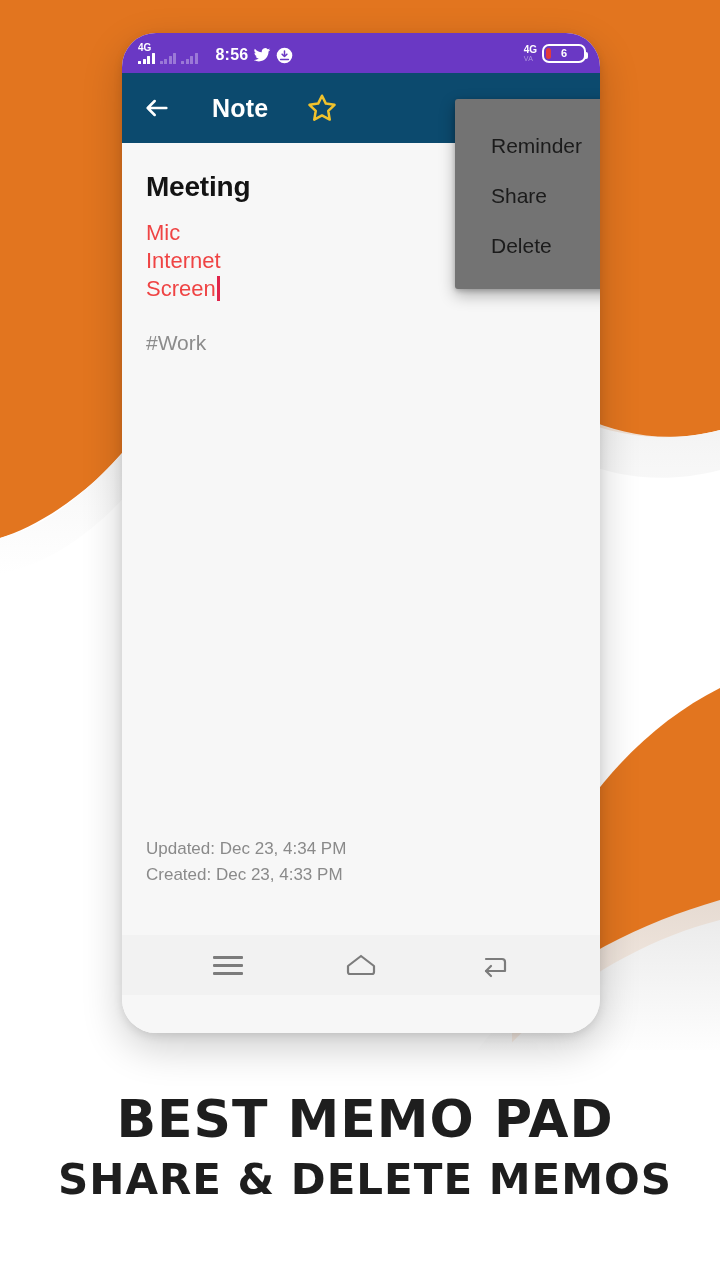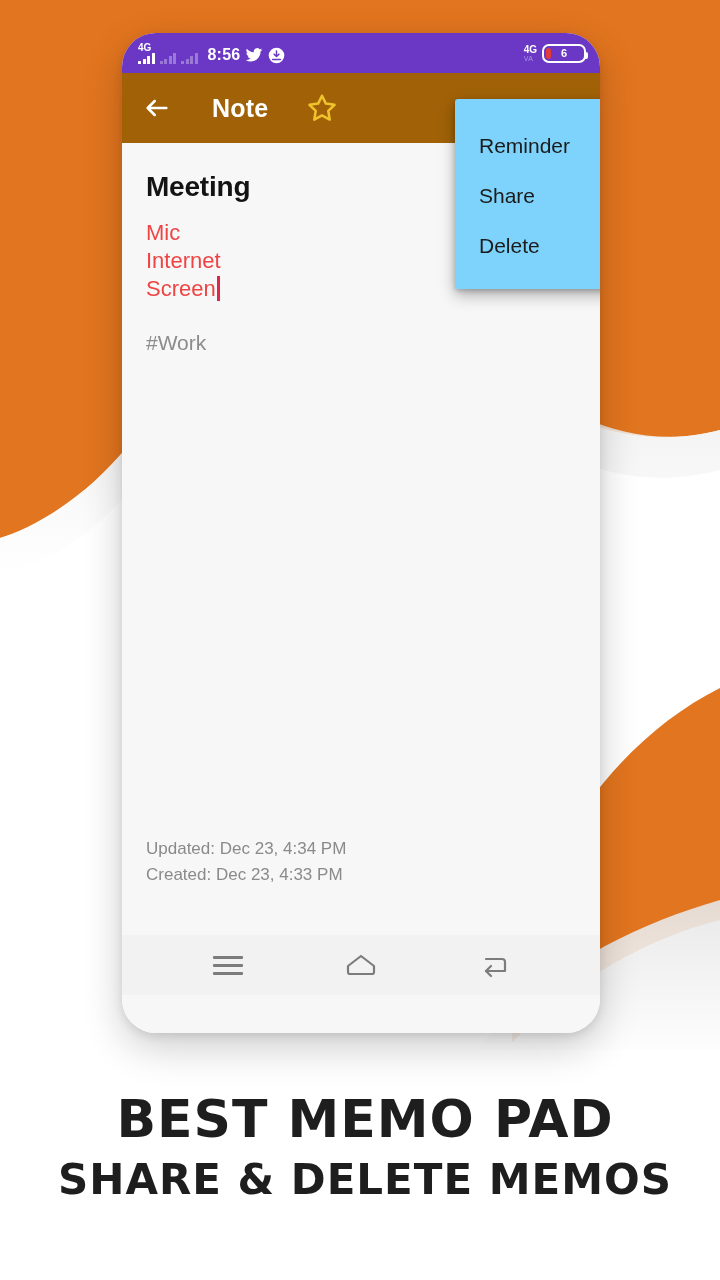--- a/index.html
+++ b/index.html
@@ -45,58 +45,58 @@
   }
   .sb-left { display:flex; align-items:flex-end; gap:5px; }
   .sb-right { margin-left:auto; display:flex; align-items:center; gap:5px; }
   .net-label { font-size:10px; font-weight:bold; line-height:1; }
   .sig-stack { display:flex; flex-direction:column; align-items:flex-start; line-height:1; }
   .bars { display:flex; align-items:flex-end; gap:1.5px; height:11px; }
   .bars i { display:block; width:3px; background:#fff; border-radius:.5px; }
   .bars i:nth-child(1){height:3px;} .bars i:nth-child(2){height:5px;}
   .bars i:nth-child(3){height:8px;} .bars i:nth-child(4){height:11px;}
   .bars.dim i { background:rgba(255,255,255,0.33); }
-  .clock { font-size:16px; font-weight:bold; letter-spacing:.2px; margin-left:5px; }
+  .clock { font-size:16px; font-weight:bold; letter-spacing:.2px; margin-left:13px; }
   .sb-icon { display:inline-flex; align-items:center; }
   .vowifi { font-size:7px; color:rgba(255,255,255,.45); line-height:1; letter-spacing:.5px; }
   .battery {
     width:44px; height:19px; border:2px solid #fff; border-radius:7px;
     display:flex; align-items:center; position:relative; padding:2px;
   }
   .battery:after {
     content:""; position:absolute; right:-4px; top:6px;
     width:3px; height:7px; background:#fff; border-radius:0 2px 2px 0;
   }
   .battery .fill { width:5px; height:100%; background:#e23b3b; border-radius:3px; }
   .battery .lvl {
     position:absolute; left:0; right:0; text-align:center;
     font-size:11px; font-weight:bold; color:#fff; line-height:1;
   }
 
   
   .appbar {
-    height:70px; background:#a16207;
+    height:70px; background:#0c4a6e;
     display:flex; align-items:center; padding:0 20px;
     position:relative;
   }
   .back-arrow { width:30px; height:30px; display:flex; align-items:center; justify-content:center; }
   .appbar-title {
     color:#fff; font-size:25px; font-weight:bold; margin-left:40px; letter-spacing:.2px;
   }
   .star-btn { margin-left:38px; display:flex; align-items:center; }
 
   
   .menu {
     position:absolute;
     left:333px; top:66px;
     width:261px;
-    background:#7dd3fc;
+    background:#737373;
     border-radius:3px;
     box-shadow:0 6px 16px rgba(0,0,0,0.30), 0 2px 5px rgba(0,0,0,0.20);
-    padding:22px 0 18px 0;
+    padding:22px 0 18px 12px;
     z-index:10;
   }
   .menu-item {
     font-size:21px; color:#1b1b1b; padding:14px 24px; line-height:1.05;
   }
 
   
   .note { background:#f7f7f7; padding:28px 24px 0 24px; position:relative; height:792px; }
   .note-title { font-size:28px; font-weight:bold; color:#131313; letter-spacing:-.2px; }
   .note-body { font-size:22px; color:#ef4444; line-height:1.27; margin-top:16px; position:relative; }

